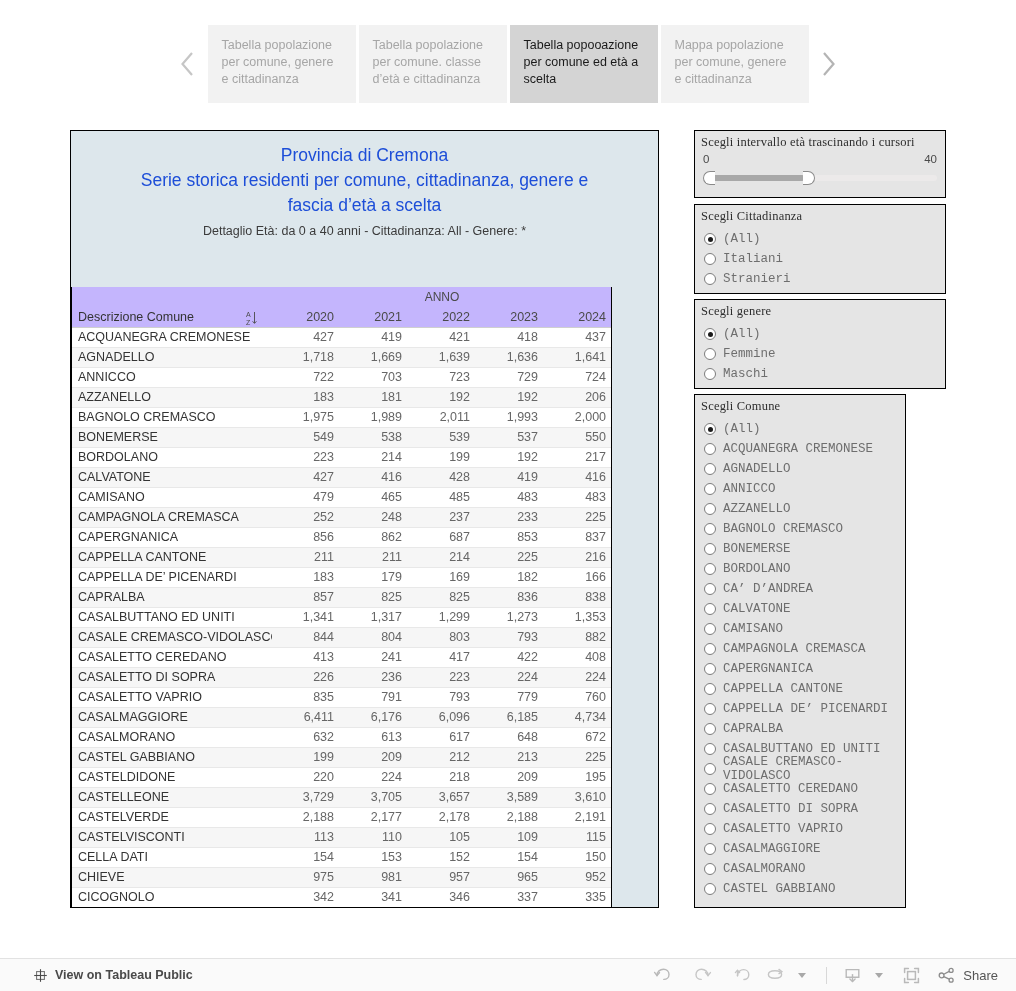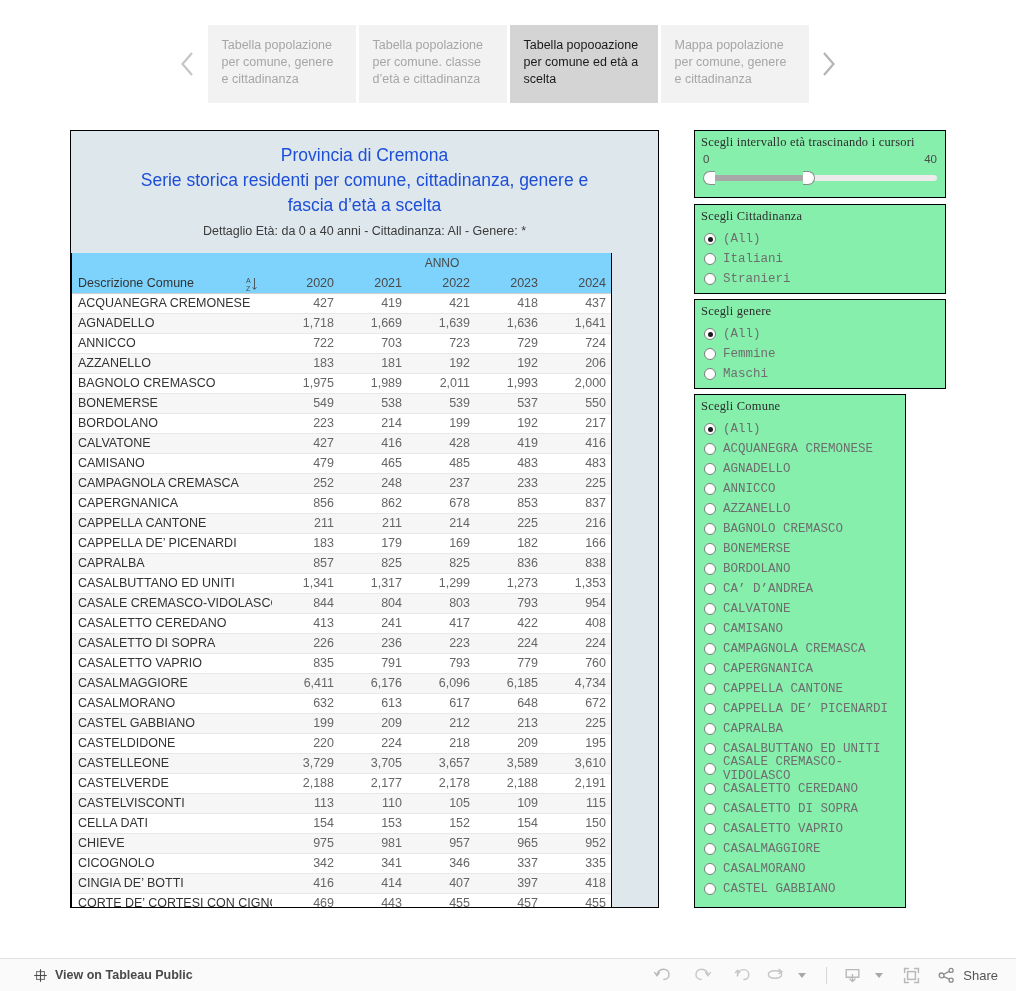--- a/index.html
+++ b/index.html
@@ -88,25 +88,26 @@
   #table-wrap {
     position: absolute;
     left: 0; top: 122px;
     width: 589px;
     height: 656px;
     overflow: hidden;
     padding-right: 48px;
     background: #dde7ec;
   }
   #table-inner {
-    background: #7dd3fc;
+    background: #c4b5fd;
     height: 100%;
     border-left: 1px solid #000;
     border-right: 1px solid #000;
     overflow: hidden;
+    margin-top: 34px;
   }
   table.crosstab {
     border-collapse: collapse;
     width: 100%;
     font-size: 12.5px;
     table-layout: fixed;
   }
   table.crosstab th, table.crosstab td {
     padding: 0 6px;
     height: 20px;
@@ -153,21 +154,21 @@
   }
   tr.odd td { background: #ffffff; }
   tr.even td { background: #f6f6f6; }
   tr.datarow td { border-bottom: 1px solid #e8e8e8; }
   col.c-name { width: 200px; }
   col.c-yr   { width: 68px; }
 
   
   .fpanel {
     position: absolute;
-    background: #86efac;
+    background: #e5e5e5;
     border: 1px solid #000000;
     overflow: hidden;
   }
   .fpanel .ftitle {
     font-family: "Liberation Serif", serif;
     font-size: 12.5px;
     color: #2d2d2d;
     padding: 4px 6px 2px 6px;
     letter-spacing: 0.2px;
   }
@@ -450,21 +451,21 @@
                 <td class="num">252</td>
                 <td class="num">248</td>
                 <td class="num">237</td>
                 <td class="num">233</td>
                 <td class="num">225</td>
               </tr>
               <tr class="datarow odd">
                 <td class="name">CAPERGNANICA</td>
                 <td class="num">856</td>
                 <td class="num">862</td>
-                <td class="num">678</td>
+                <td class="num">687</td>
                 <td class="num">853</td>
                 <td class="num">837</td>
               </tr>
               <tr class="datarow even">
                 <td class="name">CAPPELLA CANTONE</td>
                 <td class="num">211</td>
                 <td class="num">211</td>
                 <td class="num">214</td>
                 <td class="num">225</td>
                 <td class="num">216</td>
@@ -492,21 +493,21 @@
                 <td class="num">1,299</td>
                 <td class="num">1,273</td>
                 <td class="num">1,353</td>
               </tr>
               <tr class="datarow even">
                 <td class="name">CASALE CREMASCO-VIDOLASCO</td>
                 <td class="num">844</td>
                 <td class="num">804</td>
                 <td class="num">803</td>
                 <td class="num">793</td>
-                <td class="num">954</td>
+                <td class="num">882</td>
               </tr>
               <tr class="datarow odd">
                 <td class="name">CASALETTO CEREDANO</td>
                 <td class="num">413</td>
                 <td class="num">241</td>
                 <td class="num">417</td>
                 <td class="num">422</td>
                 <td class="num">408</td>
               </tr>
               <tr class="datarow even">

